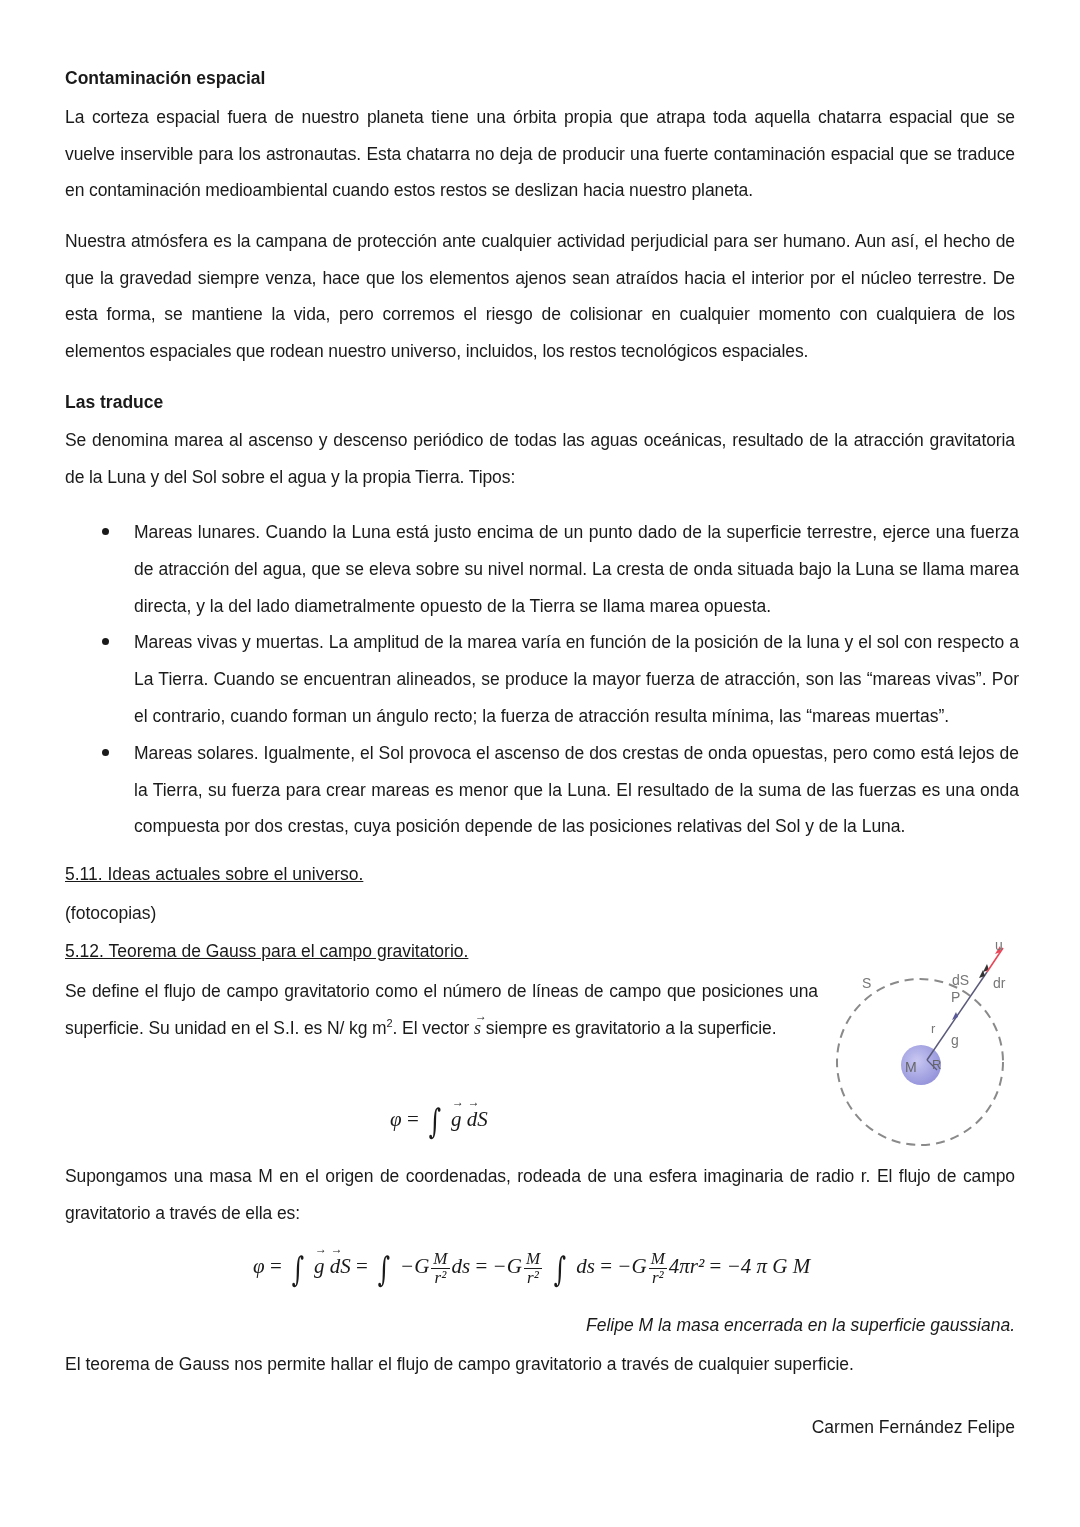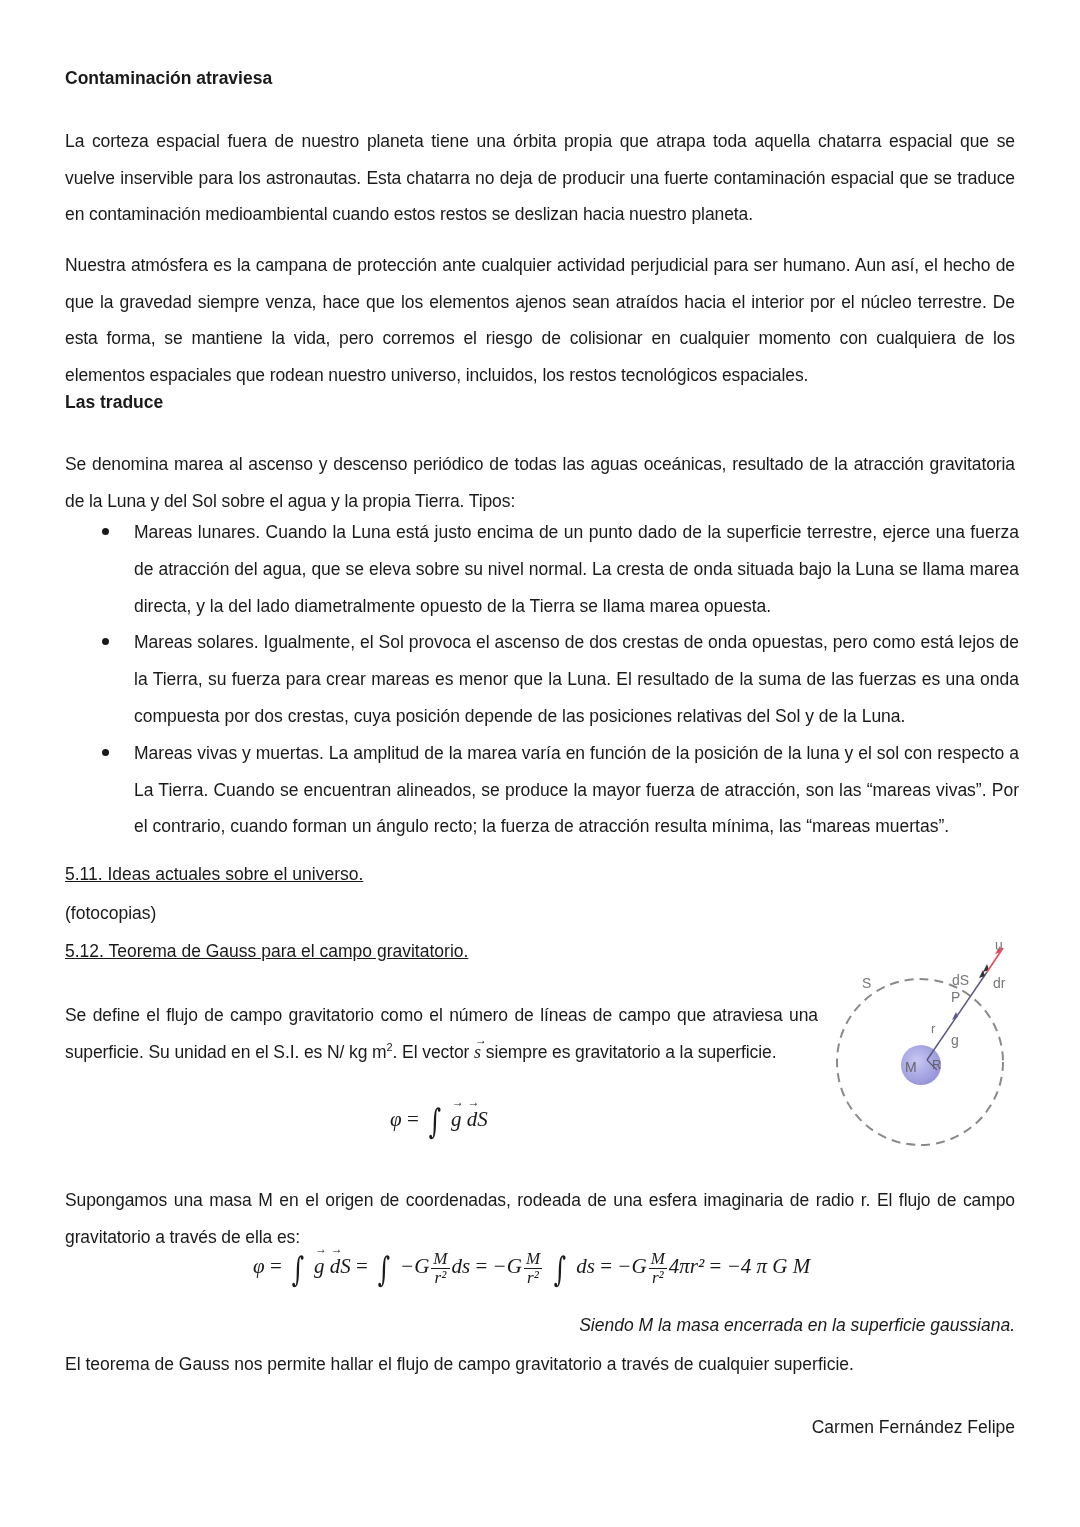--- a/index.html
+++ b/index.html
@@ -1,21 +1,21 @@
 <!DOCTYPE html>
 <html><head>
 <meta charset="utf-8">
 <style>
   html, body { margin: 0; padding: 0; background: #ffffff; }
   body {
     width: 1080px; height: 1527px; position: relative; overflow: hidden;
     font-family: "Liberation Sans", sans-serif; color: #1a1a1a;
   }
   .page { position: absolute; left: 65px; top: 0; width: 950px; }
-  .txt { font-size: 17.5px; line-height: 36.5px; text-align: justify; letter-spacing: -0.1px; margin-top: 24px; }
+  .txt { font-size: 17.5px; line-height: 36.5px; text-align: justify; letter-spacing: -0.1px; }
   .heading { position: absolute; left: 0; font-weight: bold; font-size: 17.5px; line-height: 24px; }
   .block { position: absolute; left: 0; width: 950px; }
   .ulink { text-decoration: underline; font-size: 17.5px; line-height: 24px; position: absolute; left: 0; }
   .plain { position: absolute; left: 0; font-size: 17.5px; line-height: 24px; }
   .bullets { position: absolute; left: 0; width: 950px; margin: 4px; padding: 0; list-style: none; }
   .bullets li { position: relative; padding-left: 65px; font-size: 17.5px; line-height: 36.8px; text-align: justify; }
   .bullet-dot { position: absolute; left: 33px; top: 14px; width: 7px; height: 7px; border-radius: 50%; background: #1a1a1a; }
   .math { font-family: "Liberation Serif", serif; font-style: italic; font-size: 21px; color: #1a1a1a; }
   .math .up { font-style: normal; }
   .integral { font-family: "DejaVu Serif", serif; font-style: normal; font-size: 34px; display: inline-block; transform: scaleX(0.7); vertical-align: middle; line-height: 1; margin: 0 2px; }
@@ -26,38 +26,38 @@
   .caption { position: absolute; right: 0; font-style: italic; font-size: 17.5px; line-height: 24px; }
   .signature { position: absolute; right: 0; font-size: 17.5px; line-height: 24px; }
   .diagram { position: absolute; left: 825px; top: 930px; width: 200px; height: 225px; }
   sup { font-size: 11px; line-height: 0; }
 </style>
 </head>
 <body>
 
 <div class="page">
 
-  <div class="heading" style="top:66px">Contaminación atraviesa</div>
+  <div class="heading" style="top:66px">Contaminación espacial</div>
   <div class="block txt" style="top:99px">La corteza espacial fuera de nuestro planeta tiene una órbita propia que atrapa toda aquella chatarra espacial que se vuelve inservible para los astronautas. Esta chatarra no deja de producir una fuerte contaminación espacial que se traduce en contaminación medioambiental cuando estos restos se deslizan hacia nuestro planeta.</div>
   <div class="block txt" style="top:223px">Nuestra atmósfera es la campana de protección ante cualquier actividad perjudicial para ser humano. Aun así, el hecho de que la gravedad siempre venza, hace que los elementos ajenos sean atraídos hacia el interior por el núcleo terrestre. De esta forma, se mantiene la vida, pero corremos el riesgo de colisionar en cualquier momento con cualquiera de los elementos espaciales que rodean nuestro universo, incluidos, los restos tecnológicos espaciales.</div>
 
   <div class="heading" style="top:390px">Las traduce</div>
   <div class="block txt" style="top:422px">Se denomina marea al ascenso y descenso periódico de todas las aguas oceánicas, resultado de la atracción gravitatoria de la Luna y del Sol sobre el agua y la propia Tierra. Tipos:</div>
 
   <ul class="bullets" style="top:510px">
     <li><span class="bullet-dot"></span><span>Mareas lunares. Cuando la Luna está justo encima de un punto dado de la superficie terrestre, ejerce una fuerza de atracción del agua, que se eleva sobre su nivel normal. La cresta de onda situada bajo la Luna se llama marea directa, y la del lado diametralmente opuesto de la Tierra se llama marea opuesta.</span></li>
+    <li><span class="bullet-dot"></span><span>Mareas vivas y muertas. La amplitud de la marea varía en función de la posición de la luna y el sol con respecto a La Tierra. Cuando se encuentran alineados, se produce la mayor fuerza de atracción, son las “mareas vivas”. Por el contrario, cuando forman un ángulo recto; la fuerza de atracción resulta mínima, las “mareas muertas”.</span></li>
     <li><span class="bullet-dot"></span><span>Mareas solares. Igualmente, el Sol provoca el ascenso de dos crestas de onda opuestas, pero como está lejos de la Tierra, su fuerza para crear mareas es menor que la Luna. El resultado de la suma de las fuerzas es una onda compuesta por dos crestas, cuya posición depende de las posiciones relativas del Sol y de la Luna.</span></li>
-    <li><span class="bullet-dot"></span><span>Mareas vivas y muertas. La amplitud de la marea varía en función de la posición de la luna y el sol con respecto a La Tierra. Cuando se encuentran alineados, se produce la mayor fuerza de atracción, son las “mareas vivas”. Por el contrario, cuando forman un ángulo recto; la fuerza de atracción resulta mínima, las “mareas muertas”.</span></li>
   </ul>
 
   <div class="ulink" style="top:862px">5.11. Ideas actuales sobre el universo.</div>
   <div class="plain" style="top:901px">(fotocopias)</div>
   <div class="ulink" style="top:939px">5.12. Teorema de Gauss para el campo gravitatorio.</div>
 
-  <div class="block txt" style="top:973px; width:753px"><span>Se define el flujo de campo gravitatorio como el número de líneas de campo que atraviesa una superficie. Su unidad en el S.I. es N/ kg m</span><sup>2</sup><span>. El vector </span><span class="math vec" style="font-size:18px">s</span><span> siempre es gravitatorio a la superficie.</span></div>
+  <div class="block txt" style="top:973px; width:753px"><span>Se define el flujo de campo gravitatorio como el número de líneas de campo que posiciones una superficie. Su unidad en el S.I. es N/ kg m</span><sup>2</sup><span>. El vector </span><span class="math vec" style="font-size:18px">s</span><span> siempre es gravitatorio a la superficie.</span></div>
 
   <div class="math" style="position:absolute; left:325px; top:1104px;">
     <span>φ</span>
     <span class="up">=</span>
     <span class="integral">∫</span>
     <span class="vec">g</span>
     <span class="vec">dS</span>
   </div>
 
   <div class="block txt" style="top:1158px">Supongamos una masa M en el origen de coordenadas, rodeada de una esfera imaginaria de radio r. El flujo de campo gravitatorio a través de ella es:</div>
@@ -83,21 +83,21 @@
     <span>ds</span>
     <span class="up">=</span>
     <span>−G</span><span class="frac">
         <span class="num">M</span>
         <span>r²</span>
       </span><span>4πr²</span>
     <span class="up">=</span>
     <span>−4 π G M</span>
   </div>
 
-  <div class="caption" style="top:1313px">Siendo M la masa encerrada en la superficie gaussiana.</div>
+  <div class="caption" style="top:1313px">Felipe M la masa encerrada en la superficie gaussiana.</div>
   <div class="plain" style="top:1352px">El teorema de Gauss nos permite hallar el flujo de campo gravitatorio a través de cualquier superficie.</div>
   <div class="signature" style="top:1415px">Carmen Fernández Felipe</div>
 </div>
 
 <div class="diagram">
   <svg width="200" height="225" viewBox="0 0 200 225">
     <defs>
       <radialGradient id="sph" cx="40%" cy="40%" r="60%">
         <stop offset="0%" stop-color="#c9c8f2"></stop>
         <stop offset="100%" stop-color="#9796dc"></stop>

